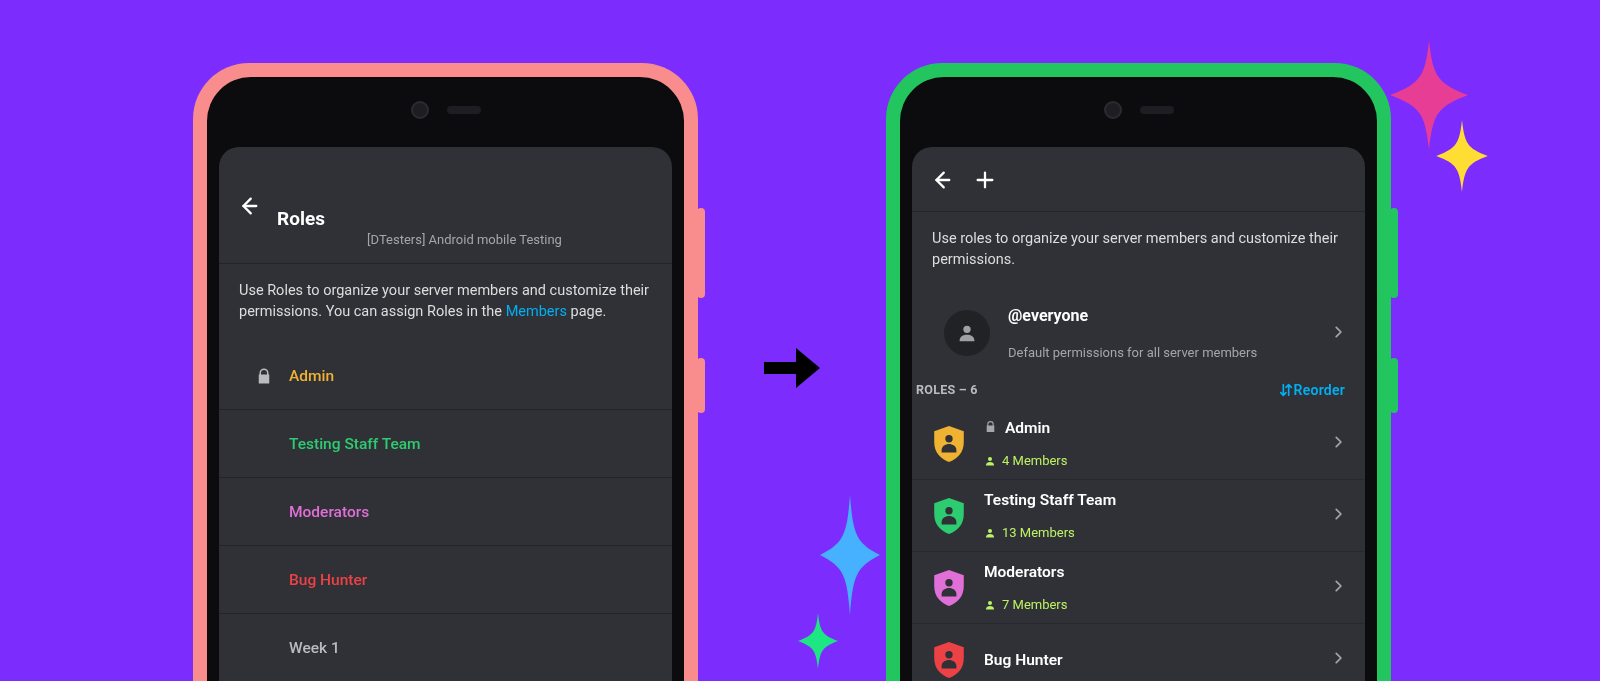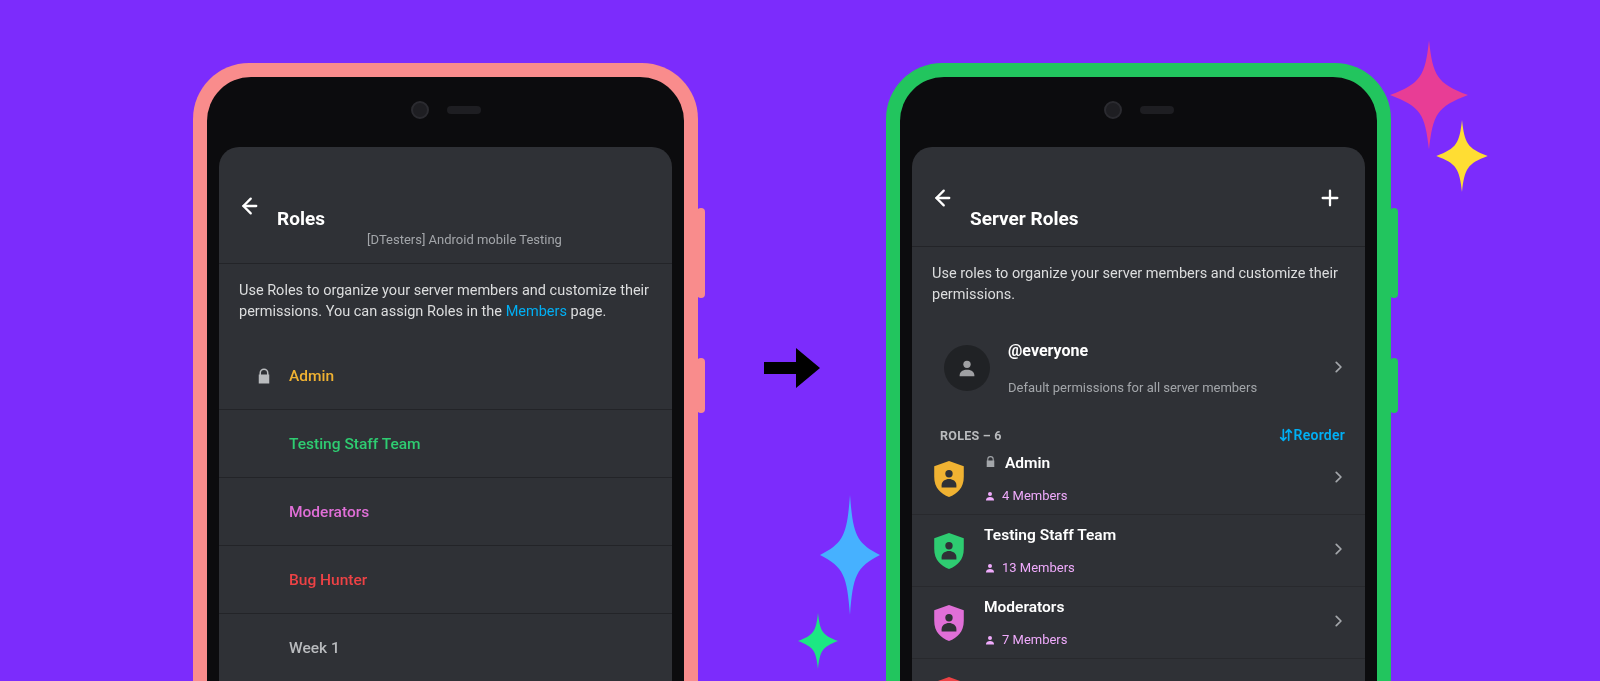--- a/index.html
+++ b/index.html
@@ -88,43 +88,43 @@
   .ev-avatar {
     width:46px; height:46px; border-radius:50%;
     background:#202225;
     display:flex; align-items:center; justify-content:center;
     color:#9fa0a3;
   }
   .ev-texts .t { font-size:16px; font-weight:700; color:#fff; }
   .ev-texts .s { font-size:13px; color:#a3a6aa; margin-top:20px; }
   .ev-chev { margin-left:auto; color:#a3a6aa; }
   .section-hdr {
-    display:flex; align-items:flex-end;
-    padding:0 20px 0 28px;
+    display:flex; align-items:flex-start;
+    padding:0 20px 0 4px;
     height:26px;
     font-size:12.5px; font-weight:700;
     color:#b9bbbe;
     letter-spacing:0.02em;
   }
   .section-hdr .spacer { flex:1; }
   .reorder { color:#00aff4; font-weight:600; display:flex; align-items:center; gap:0; cursor:pointer; font-size:14px; }
   .role2 {
     display:flex; align-items:center;
     padding:0 20px;
     gap:18px;
     height:72px;
     border-bottom:1px solid rgba(0,0,0,0.15);
     cursor:pointer;
   }
   .shield {
     width:34px; height:34px;
     display:flex; align-items:center; justify-content:center;
   }
   .role2-texts .n { font-size:15.5px; font-weight:600; color:#fff; display:flex; align-items:center; gap:8px; }
-  .role2-texts .m { font-size:13px; color:#f0abfc; margin-top:16px; display:flex; align-items:center; gap:6px; }
+  .role2-texts .m { font-size:13px; color:#bef264; margin-top:16px; display:flex; align-items:center; gap:6px; }
   .role2-chev { margin-left:auto; color:#a3a6aa; }
   .mini-lock { color:#a3a6aa; }
   
   .arrow {
     position:absolute;
     left:760px; top:340px;
     color:#000;
   }
   
   .sparkle { position:absolute; }
@@ -208,23 +208,20 @@
       <div class="cam"></div>
         <div class="spk"></div>
     </div>
     <div class="panel">
       <div class="hdr">
         <div class="back-icon">
           <svg width="22" height="22" viewBox="0 0 24 24" fill="none" stroke="currentColor" stroke-width="2.5" stroke-linecap="round" stroke-linejoin="round">
               <polyline points="15 4 7 12 15 20"></polyline>
               <line x1="7" y1="12" x2="21" y2="12"></line>
             </svg>
-        </div>
-        <div class="hdr-texts">
-          <div class="hdr-title">Server Roles</div>
         </div>
         <div class="plus-icon">
           <svg width="22" height="22" viewBox="0 0 24 24" fill="none" stroke="currentColor" stroke-width="2.5" stroke-linecap="round">
               <line x1="12" y1="4" x2="12" y2="20"></line>
               <line x1="4" y1="12" x2="20" y2="12"></line>
             </svg>
         </div>
       </div>
       <div class="desc">Use roles to organize your server members and customize their permissions.</div>
       <div class="ev-row">

